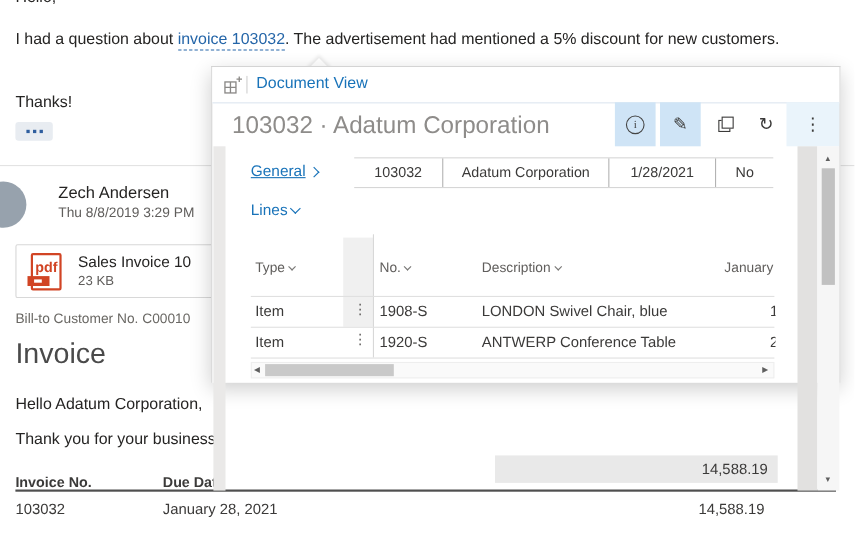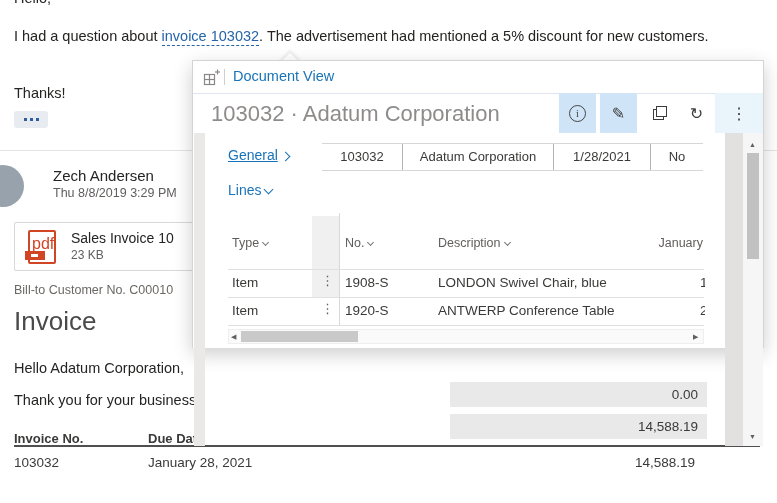--- a/index.html
+++ b/index.html
@@ -12,21 +12,21 @@
   .inv-link{color:#2465a8;text-decoration:none;border-bottom:1.5px dashed #2465a8;padding-bottom:1px;cursor:pointer;}
   .more-btn{left:14px;top:111px;width:34px;height:17px;background:#e8ecf1;border-radius:3px;
             display:flex;align-items:center;justify-content:center;gap:3px;cursor:pointer;}
   .more-btn i{width:3px;height:3px;background:#2f5e9e;display:block;}
   .hr{left:0;top:150px;width:777px;height:1px;background:#e3e3e3;}
   .avatar{left:-18px;top:165px;width:42px;height:42px;border-radius:50%;background:#97a2ad;}
   .sender{left:53px;top:167px;font-size:15px;color:#252423;}
   .stamp{left:53px;top:186px;font-size:12.5px;color:#605e5c;}
   .attach{left:14px;top:222px;width:200px;height:47px;border:1px solid #d8d8d8;background:#fff;border-radius:2px;}
   .pdf-ic{left:13px;top:7px;width:24px;height:30px;border:2px solid #d14424;border-radius:2px;position:absolute;}
-  .pdf-ic .t{position:absolute;left:2px;top:3px;font-size:16px;font-weight:normal;color:#d14424;}
+  .pdf-ic .t{position:absolute;left:2px;top:3px;font-size:13px;font-weight:bold;color:#d14424;}
   .pdf-ic .b{position:absolute;left:-5px;bottom:2px;width:20px;height:9px;background:#d14424;}
   .pdf-ic .b i{position:absolute;left:6px;top:3px;width:7px;height:3px;background:#fff;display:block;}
   .att-name{position:absolute;left:56px;top:7px;font-size:14px;color:#252423;white-space:nowrap;}
   .att-size{position:absolute;left:56px;top:25px;font-size:12px;color:#605e5c;}
   .billto{left:14px;top:283px;font-size:12.5px;color:#6a6864;}
   .big-h{left:14px;top:306px;font-size:26px;font-weight:300;color:#4a4a4a;}
   .sum-h{font-size:13px;font-weight:bold;color:#3b3a39;white-space:nowrap;}
   .sum-line{left:14px;top:445px;width:746px;height:2px;background:#4f4f4f;}
   .sum-v{font-size:13.5px;color:#3b3a39;white-space:nowrap;}
 
@@ -212,17 +212,16 @@
       <div class="abs cell" style="left:245px;top:242px;">ANTWERP Conference Table</div>
       <div class="abs qtyclip" style="left:507px;top:242px;">2</div>
     </div>
     <div class="abs rowline" style="top:264px;"></div>
 
     <div class="abs hsb"></div>
     <div class="abs sarrow" style="left:38px;top:272px;">◀</div>
     <div class="abs hsb-thumb"></div>
     <div class="abs sarrow" style="left:500px;top:272px;">▶</div>
 
-    <div class="abs tot-box" style="top:321px;">0.00</div>
     <div class="abs tot-box" style="top:353px;">14,588.19</div>
 
   </div>
 </div>
 
 </body></html>

